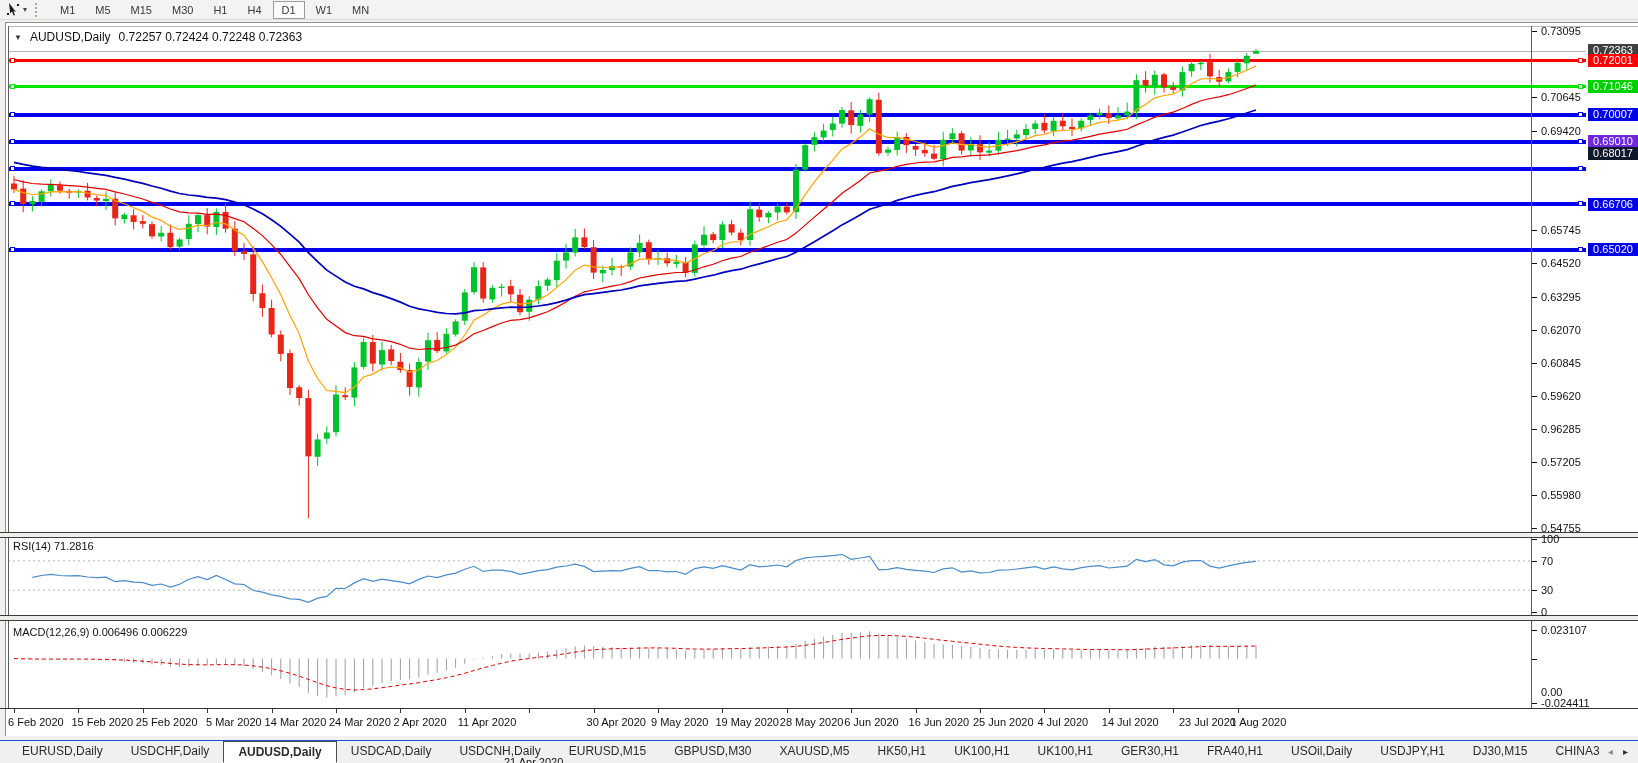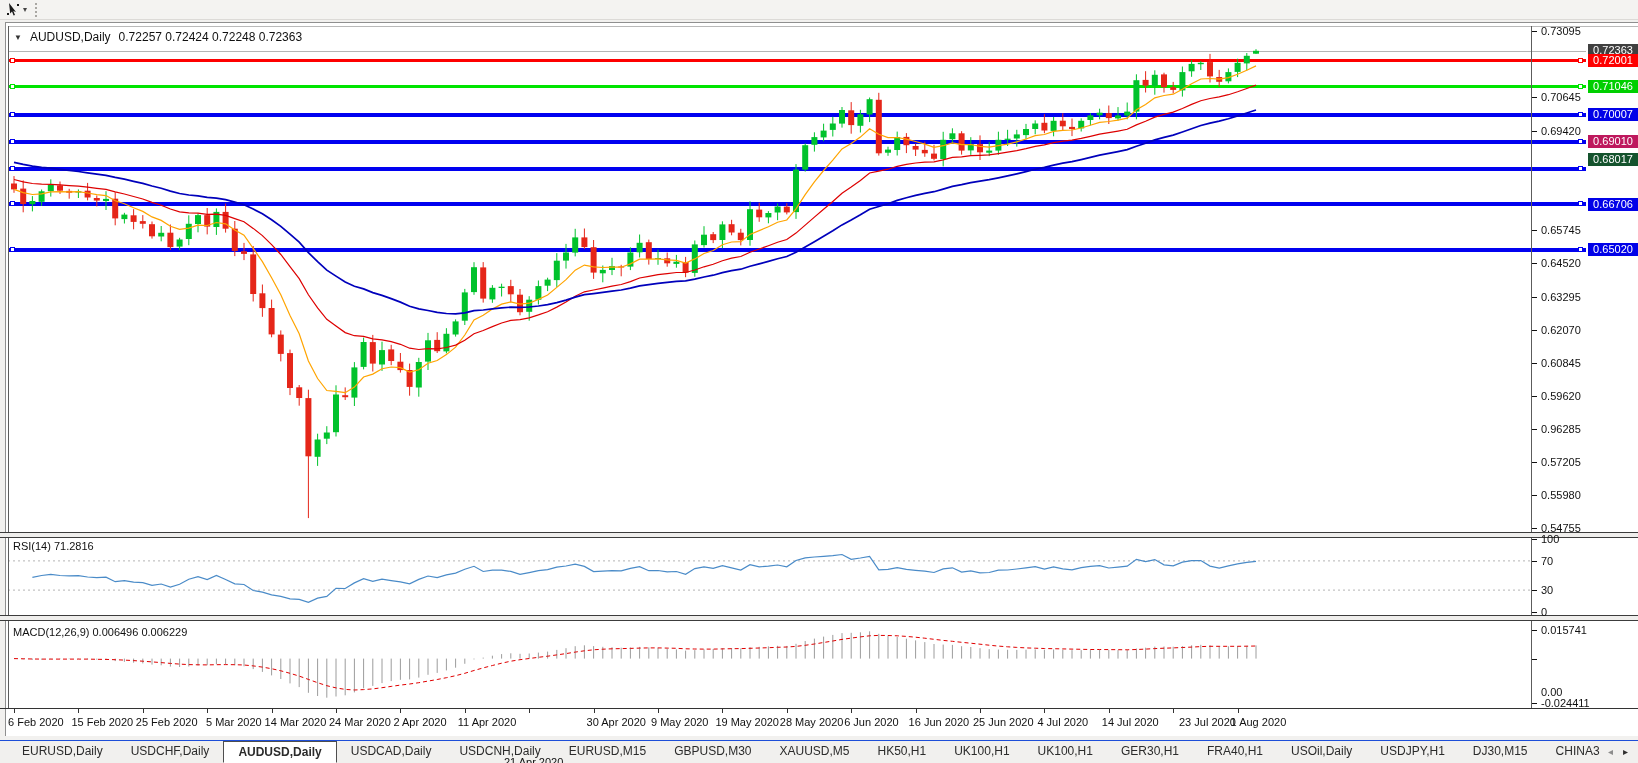--- a/index.html
+++ b/index.html
@@ -54,20 +54,31 @@
       <span>
         <svg width="14" height="14" viewBox="0 0 14 14">
           <path d="M3 1 L10 10 L7.3 9 L9 13 L7.6 13.5 L6 9.6 L4.2 11.5 Z" fill="#1a1a1a"></path>
           <rect x="11" y="2" width="2" height="2" fill="#1a1a1a"></rect>
           <rect x="1" y="11" width="2" height="2" fill="#1a1a1a"></rect>
         </svg>
       </span>
       <span class="dd">▾</span>
     </div>
     <div class="grip"></div>
+    <div id="tf-buttons" class="tool-group">
+        <div class="tf-btn">M1</div>
+        <div class="tf-btn">M5</div>
+        <div class="tf-btn">M15</div>
+        <div class="tf-btn">M30</div>
+        <div class="tf-btn">H1</div>
+        <div class="tf-btn">H4</div>
+        <div class="tf-btn active">D1</div>
+        <div class="tf-btn">W1</div>
+        <div class="tf-btn">MN</div>
+      </div>
   </div>
 
   <div id="chart-window"></div>
 
   <div id="overlay"></div>
 
   <svg id="chart-svg" width="1638" height="763">
       <g>
         <line x1="14" x2="14" y1="176.1" y2="192.8" stroke="#e52619"></line>
         <rect x="11.0" y="183.5" width="6" height="5.9" fill="#e52619"></rect>
@@ -588,34 +599,34 @@
     <div class="axis-tick" style="left: 1532px; top: 461.607px; position: absolute;"></div>
     <div class="axis-label" style="top: 455.607px; position: absolute;">0.57205</div>
     <div class="axis-tick" style="left: 1532px; top: 494.803px; position: absolute;"></div>
     <div class="axis-label" style="top: 488.803px; position: absolute;">0.55980</div>
     <div class="axis-tick" style="left: 1532px; top: 528px; position: absolute;"></div>
     <div class="axis-label" style="top: 522px; position: absolute;">0.54755</div>
     <div class="badge" style="top: 44.3366px; background: #404040; position: absolute;">0.72363</div>
     <div class="badge" style="top: 54.1466px; background: rgb(254, 0, 0); position: absolute;">0.72001</div>
     <div class="badge" style="top: 80.0263px; background: rgb(0, 207, 0); position: absolute;">0.71046</div>
     <div class="badge" style="top: 108.182px; background: rgb(1, 1, 232); position: absolute;">0.70007</div>
-    <div class="badge" style="top: 135.2px; background: #be185d; position: absolute;">0.69010</div>
-    <div class="badge" style="top: 153px; background: #14532d; position: absolute;">0.68017</div>
+    <div class="badge" style="top: 135.2px; background: #6d28d9; position: absolute;">0.69010</div>
+    <div class="badge" style="top: 147px; background: #0f172a; position: absolute;">0.68017</div>
     <div class="badge" style="top: 197.637px; background: rgb(1, 1, 232); position: absolute;">0.66706</div>
     <div class="badge" style="top: 243.326px; background: rgb(1, 1, 232); position: absolute;">0.65020</div>
     <div class="axis-tick" style="left: 1532px; top: 539px; position: absolute;"></div>
     <div class="axis-label" style="top: 533px; position: absolute;">100</div>
     <div class="axis-tick" style="left: 1532px; top: 560.9px; position: absolute;"></div>
     <div class="axis-label" style="top: 554.9px; position: absolute;">70</div>
     <div class="axis-tick" style="left: 1532px; top: 590.1px; position: absolute;"></div>
     <div class="axis-label" style="top: 584.1px; position: absolute;">30</div>
     <div class="axis-tick" style="left: 1532px; top: 612px; position: absolute;"></div>
     <div class="axis-label" style="top: 606px; position: absolute;">0</div>
     <div class="axis-tick" style="left: 1532px; top: 630px; position: absolute;"></div>
-    <div class="axis-label" style="top: 624px; position: absolute;">0.015741</div>
+    <div class="axis-label" style="top: 624px; position: absolute;">0.023107</div>
     <div class="axis-tick" style="left: 1532px; top: 658.619px; position: absolute;"></div>
     <div class="axis-label" style="top: 652.619px; position: absolute; margin-top: 33px;">0.00</div>
     <div class="axis-tick" style="left: 1532px; top: 703px; position: absolute;"></div>
     <div class="axis-label" style="top: 697px; position: absolute;">-0.024411</div>
     <div class="date-tick" style="left: 14px; position: absolute;"></div>
     <div class="date-label" style="left: 8px; position: absolute;">6 Feb 2020</div>
     <div class="date-tick" style="left: 78.4px; position: absolute;"></div>
     <div class="date-label" style="left: 71.4px; position: absolute;">15 Feb 2020</div>
     <div class="date-tick" style="left: 142.8px; position: absolute;"></div>
     <div class="date-label" style="left: 135.8px; position: absolute;">25 Feb 2020</div>

